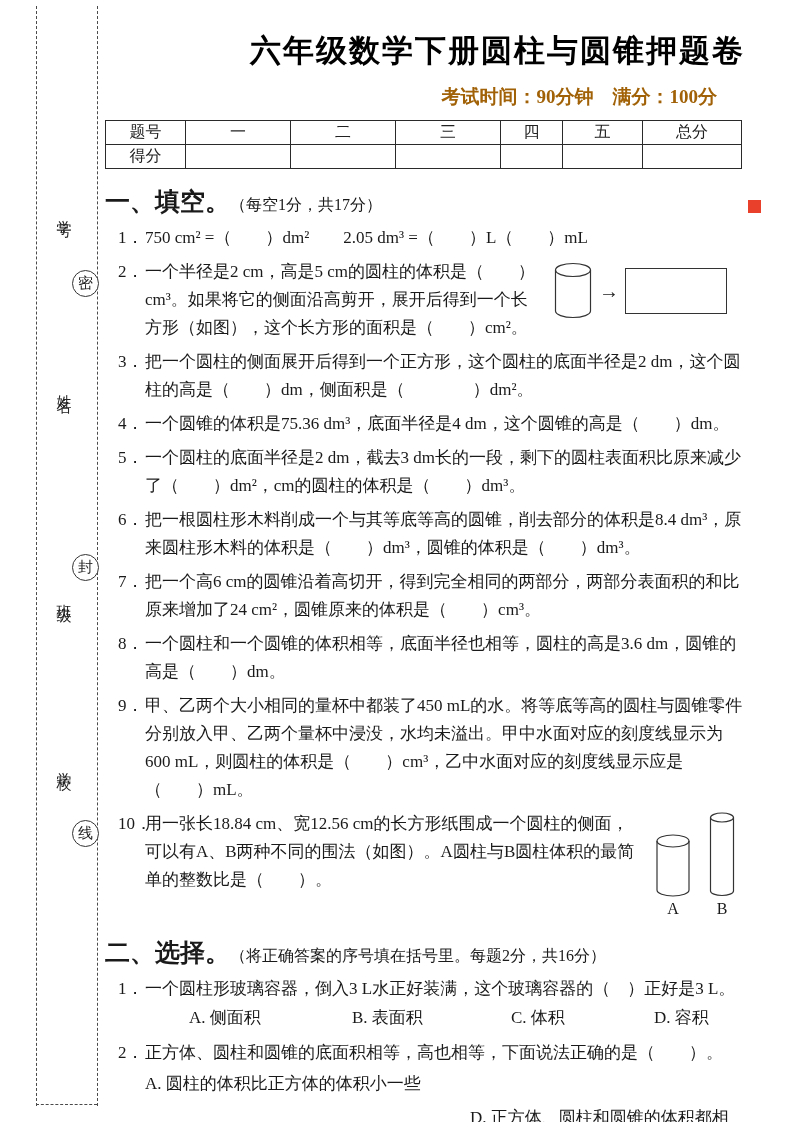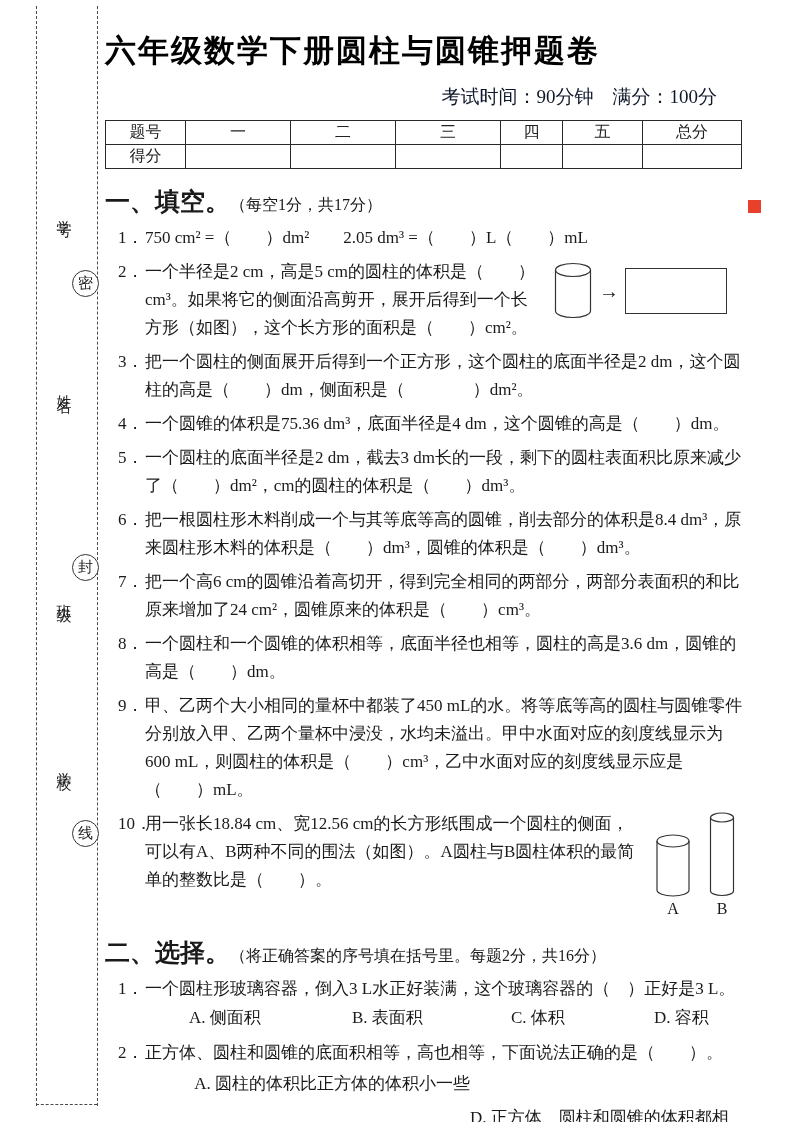--- a/index.html
+++ b/index.html
@@ -23,22 +23,22 @@
     font-size:15px; letter-spacing:4px; color:#222;
   }
   .seal-circle {
     position:absolute; left:72px; width:27px; height:27px;
     border:1.5px solid #333; border-radius:50%;
     text-align:center; line-height:25px; font-size:15px; color:#222; background:#fff;
   }
 
   
   .main { position:absolute; left:105px; top:0; width:640px; }
-  .title { margin-top:30px; text-align:left; font-size:31px; font-weight:bold; letter-spacing:2px; color:#000; white-space:nowrap; }
-  .subtitle { margin-top:12px; text-align:right; padding-right:28px; font-size:19px; font-weight:normal; color:#0f172a; }
+  .title { margin-top:30px; text-align:right; font-size:31px; font-weight:bold; letter-spacing:2px; color:#000; white-space:nowrap; }
+  .subtitle { margin-top:12px; text-align:right; padding-right:28px; font-size:19px; font-weight:bold; color:#a16207; }
 
   table.score { width:636px; margin-top:10px; border-collapse:collapse; table-layout:fixed;border-radius:16px; }
   table.score td { border:1px solid #2a2a2a; height:24px; text-align:center; font-size:16px; color:#222; }
 
   .red-mark { position:absolute; left:748px; top:200px; width:13px; height:13px; background:#e8402a; }
 
   .sec-heading { margin-top:20px; font-size:18px; line-height:26px; }
   .sec-heading .bold { font-weight:bold; font-size:25px; }
   .sec-heading .note { font-size:16px; }
 
@@ -53,21 +53,21 @@
 
   
   .fig10 { float:right; width:100px; display:flex; align-items:flex-end; gap:18px; justify-content:center; margin:2px 0 2px 10px; }
   .cylwrap { display:flex; flex-direction:column; align-items:center; }
   .cyl-label { display:block; text-align:center; font-size:16px; line-height:18px; margin-top:2px; }
 
   .opts { display:flex; padding-left:40px; font-size:17px; line-height:30px; }
   .opts .o1 { width:163px;margin-left:44px; } .opts .o2 { width:159px; } .opts .o3 { width:143px; }
 
   .opt2 { display:flex; padding-left:40px; font-size:17px; line-height:34px; align-items:center; }
-  .opt2 .colA { width:325px;text-align:right; }
+  .opt2 .colA { width:325px; }
   .opt2 .colB { flex:1; }
 
   .frac { display:inline-flex; flex-direction:column; vertical-align:middle; text-align:center;
           font-size:13px; line-height:1.15; margin-left:3px; position:relative; top:-2px; }
   .frac .fnum { border-bottom:1.2px solid #000; padding:0 4px; }
 </style>
 </head>
 <body>
 
 <div class="page">

